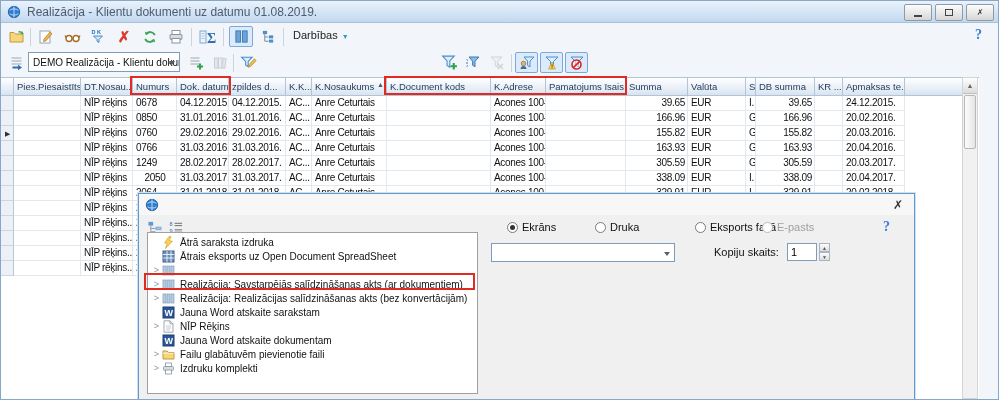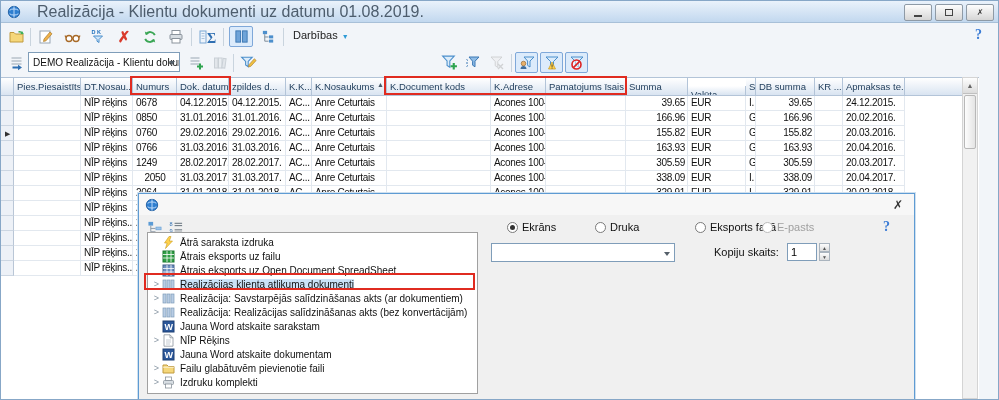--- a/index.html
+++ b/index.html
@@ -3,21 +3,21 @@
 <meta charset="utf-8">
 <style>
   html,body{margin:0;padding:0;width:999px;height:400px;overflow:hidden;background:#fff;
     font-family:"Liberation Sans",sans-serif;font-size:11px;color:#111;}
   .window{position:absolute;left:0;top:0;width:997px;height:398px;border:1px solid #87a7c7;
     background:#f2f5f9;overflow:hidden;}
   
   .titlebar{position:absolute;left:0;top:0;width:100%;height:22px;
     background:linear-gradient(#eaf2fb,#c2d8ef);border-bottom:1px solid #a8c0d8;
     display:flex;align-items:center;padding-left:6px;box-sizing:border-box;}
-  .apptitle{color:#4d5d6d;font-size:16px;margin-left:16px;white-space:nowrap;}
+  .apptitle{color:#4d5d6d;font-size:12px;margin-left:6px;white-space:nowrap;}
   .winbtns{position:absolute;right:4px;top:3px;display:flex;gap:3px;}
   .winbtn{width:26px;height:15px;background:linear-gradient(#fdfdfd,#d6d6d6);
     border:1px solid #8e9aa6;border-radius:2px;display:flex;align-items:center;
     justify-content:center;font-size:8px;color:#333;line-height:1;}
   .glyph-min{width:8px;height:2px;background:#444;margin-top:6px;}
   .glyph-max{width:8px;height:7px;border:1.5px solid #444;box-sizing:border-box;}
   
   .tbicon{position:absolute;top:25px;width:22px;height:21px;display:flex;align-items:center;justify-content:center;}
   .tbicon2{position:absolute;top:51px;width:22px;height:21px;display:flex;align-items:center;justify-content:center;}
   .pressed{border:1px solid #7fa8d9;background:#dcebfb;border-radius:2px;box-sizing:border-box;}
@@ -263,21 +263,21 @@
         <div class="hcell" style="width: 52px;">DT.Nosau..</div>
         <div class="hcell" style="width: 44px;">Numurs</div>
         <div class="hcell" style="width: 52px;">Dok. datums</div>
         <div class="hcell" style="width: 57px;">zpildes d...</div>
         <div class="hcell" style="width: 26px;">K.K...</div>
         <div class="hcell" style="width: 75px;">K.Nosaukums<span class="sortarr">▲</span></div>
         <div class="hcell" style="width: 104px;">K.Document kods</div>
         <div class="hcell" style="width: 55px;">K.Adrese</div>
         <div class="hcell" style="width: 80px;">Pamatojums īsais</div>
         <div class="hcell" style="width: 62px;">Summa</div>
-        <div class="hcell" style="width: 58px; margin-top: 8px;">Valūta</div>
+        <div class="hcell" style="width: 58px;">Valūta</div>
         <div class="hcell" style="width: 10px;">S</div>
         <div class="hcell" style="width: 59px;">DB summa</div>
         <div class="hcell" style="width: 28px;">KR ...</div>
         <div class="hcell" style="width: 62px;">Apmaksas te...</div>
         <div class="hcell hfill"></div>
       </div>
     <div id="tbody">
         <div class="row">
           <div class="cell selcell" style="width: 13px;"></div>
           <div class="cell" style="width: 67px;"></div>
@@ -596,46 +596,35 @@
             <svg width="13" height="13" viewBox="0 0 13 13">
               <path d="M7 .5L2.5 7h2.6L3.5 12.5 10.5 5H7.3L9 .5z" fill="#ffd24d" stroke="#c89a1e" stroke-width=".6"></path>
             </svg>
           </span>
           <span class="">Ātrā saraksta izdruka</span>
         </div>
         <div class="litem">
           <span class="chev"></span>
           <span class="iic">
             <svg width="13" height="13" viewBox="0 0 13 13">
-              <rect x="1" y="1" width="11" height="11" fill="#2f9e44" stroke="#1d7a30"></rect>
-              <path d="M1 4.5h11M1 8h11M5 1v11M9 1v11" stroke="#fff" stroke-width=".8"></path>
-            </svg>
-          </span>
-          <span class="">Ātrais eksports uz failu</span>
-        </div>
-        <div class="litem">
-          <span class="chev"></span>
-          <span class="iic">
-            <svg width="13" height="13" viewBox="0 0 13 13">
               <rect x="1" y="1" width="11" height="11" fill="#6c8ebf" stroke="#45628c"></rect>
               <path d="M1 4.5h11M1 8h11M5 1v11M9 1v11" stroke="#fff" stroke-width=".8"></path>
             </svg>
           </span>
           <span class="">Ātrais eksports uz Open Document SpreadSheet</span>
         </div>
         <div class="litem">
           <span class="chev">&gt;</span>
           <span class="iic">
             <svg width="13" height="13" viewBox="0 0 13 13">
               <rect x="1" y="2" width="3" height="9" fill="#b8cce4" stroke="#7f9db9" stroke-width=".7"></rect>
               <rect x="5" y="2" width="3" height="9" fill="#b8cce4" stroke="#7f9db9" stroke-width=".7"></rect>
               <rect x="9" y="2" width="3" height="9" fill="#b8cce4" stroke="#7f9db9" stroke-width=".7"></rect>
             </svg>
           </span>
-          <span class="lsel">Realizācijas klienta atlikuma dokumenti</span>
         </div>
         <div class="litem">
           <span class="chev">&gt;</span>
           <span class="iic">
             <svg width="13" height="13" viewBox="0 0 13 13">
               <rect x="1" y="2" width="3" height="9" fill="#b8cce4" stroke="#7f9db9" stroke-width=".7"></rect>
               <rect x="5" y="2" width="3" height="9" fill="#b8cce4" stroke="#7f9db9" stroke-width=".7"></rect>
               <rect x="9" y="2" width="3" height="9" fill="#b8cce4" stroke="#7f9db9" stroke-width=".7"></rect>
             </svg>
           </span>

